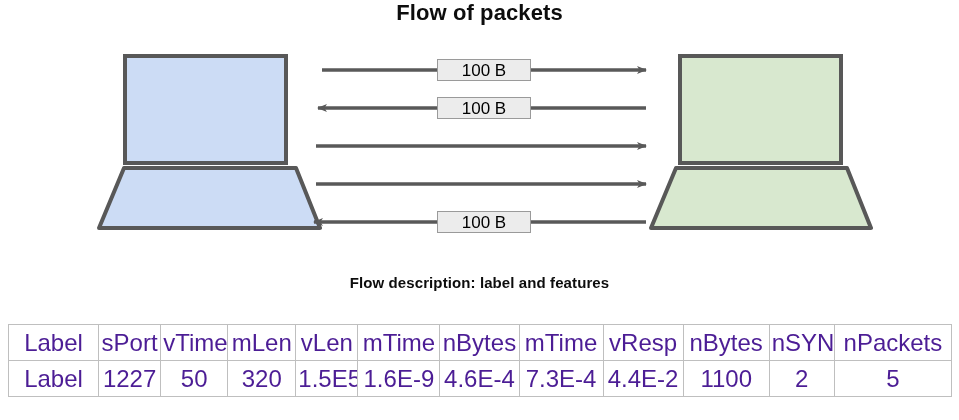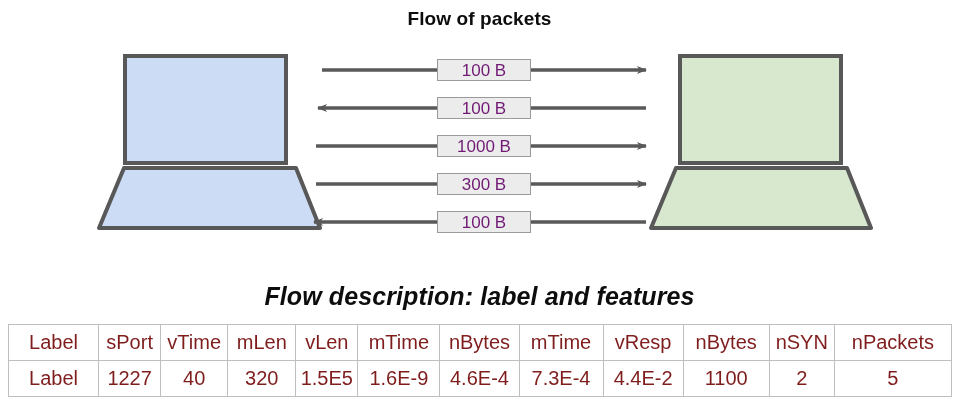--- a/index.html
+++ b/index.html
@@ -24,62 +24,61 @@
   .title {
     position: absolute;
     left: 0;
     width: 959px;
     text-align: center;
     font-weight: bold;
     color: #0d0d0d;
     letter-spacing: 0.1px;
   }
   #title-packets {
-    top: 8px;
-    font-size: 19px;
+    top: 0;
+    font-size: 22px;
   }
   #title-flowdesc {
-    top: 282px;
-    font-size: 25px;
-    font-style: italic;
+    top: 274px;
+    font-size: 15px;
   }
   #diagram {
     position: absolute;
     left: 0; top: 40px;
     width: 959px;
     height: 210px;
   }
   .arrow-label {
     position: absolute;
     background: #ececec;
     border: 1px solid #9a9a9a;
     font-size: 17px;
     line-height: 22px;
     height: 22px;
     text-align: center;
-    color: #701a75;
+    color: #000000;
     white-space: nowrap;
     box-sizing: border-box;
   }
   table.flow-table {
     position: absolute;
     left: 8px;
     top: 324px;
     width: 944px;
     border-collapse: collapse;
     table-layout: fixed;
   }
   table.flow-table td, table.flow-table th {
     border: 1px solid #bfbfbf;
-    font-size: 20px;
+    font-size: 24px;
     font-weight: normal;
     text-align: center;
     height: 35px;
     padding: 0 2px;
-    color: #7f1d1d;
+    color: #4c1d95;
     white-space: nowrap;
     overflow: hidden;
   }
   table.flow-table tr.header-row th { }
 </style>
 </head>
 <body>
 
 <div id="stage">
 
@@ -117,22 +116,20 @@
     <g>
       <line x1="316" y1="144" x2="646" y2="144" stroke="#595959" stroke-width="3.4" marker-end="url(#ah-right)"></line>
     </g>
     <g>
       <line x1="646" y1="182" x2="314" y2="182" stroke="#595959" stroke-width="3.4" marker-end="url(#ah-left)"></line>
     </g>
   </svg>
 
   <div class="arrow-label" style="left:437px; top:59px; width:94px;">100 B</div>
   <div class="arrow-label" style="left:437px; top:97px; width:94px;">100 B</div>
-  <div class="arrow-label" style="left:437px; top:135px; width:94px;">1000 B</div>
-  <div class="arrow-label" style="left:437px; top:173px; width:94px;">300 B</div>
   <div class="arrow-label" style="left:437px; top:211px; width:94px;">100 B</div>
 
   <div class="title" id="title-flowdesc">Flow description: label and features</div>
 
   <table class="flow-table">
     <colgroup>
       <col style="width:90px">
         <col style="width:62px">
         <col style="width:67px">
       <col style="width:68px">
@@ -158,21 +155,21 @@
         <th>vResp</th>
         <th>nBytes</th>
         <th>nSYN</th>
         <th>nPackets</th>
       </tr>
     </thead>
     <tbody>
       <tr>
         <td>Label</td>
         <td>1227</td>
-        <td>40</td>
+        <td>50</td>
         <td>320</td>
         <td>1.5E5</td>
         <td>1.6E-9</td>
         <td>4.6E-4</td>
         <td>7.3E-4</td>
         <td>4.4E-2</td>
         <td>1100</td>
         <td>2</td>
         <td>5</td>
       </tr>

